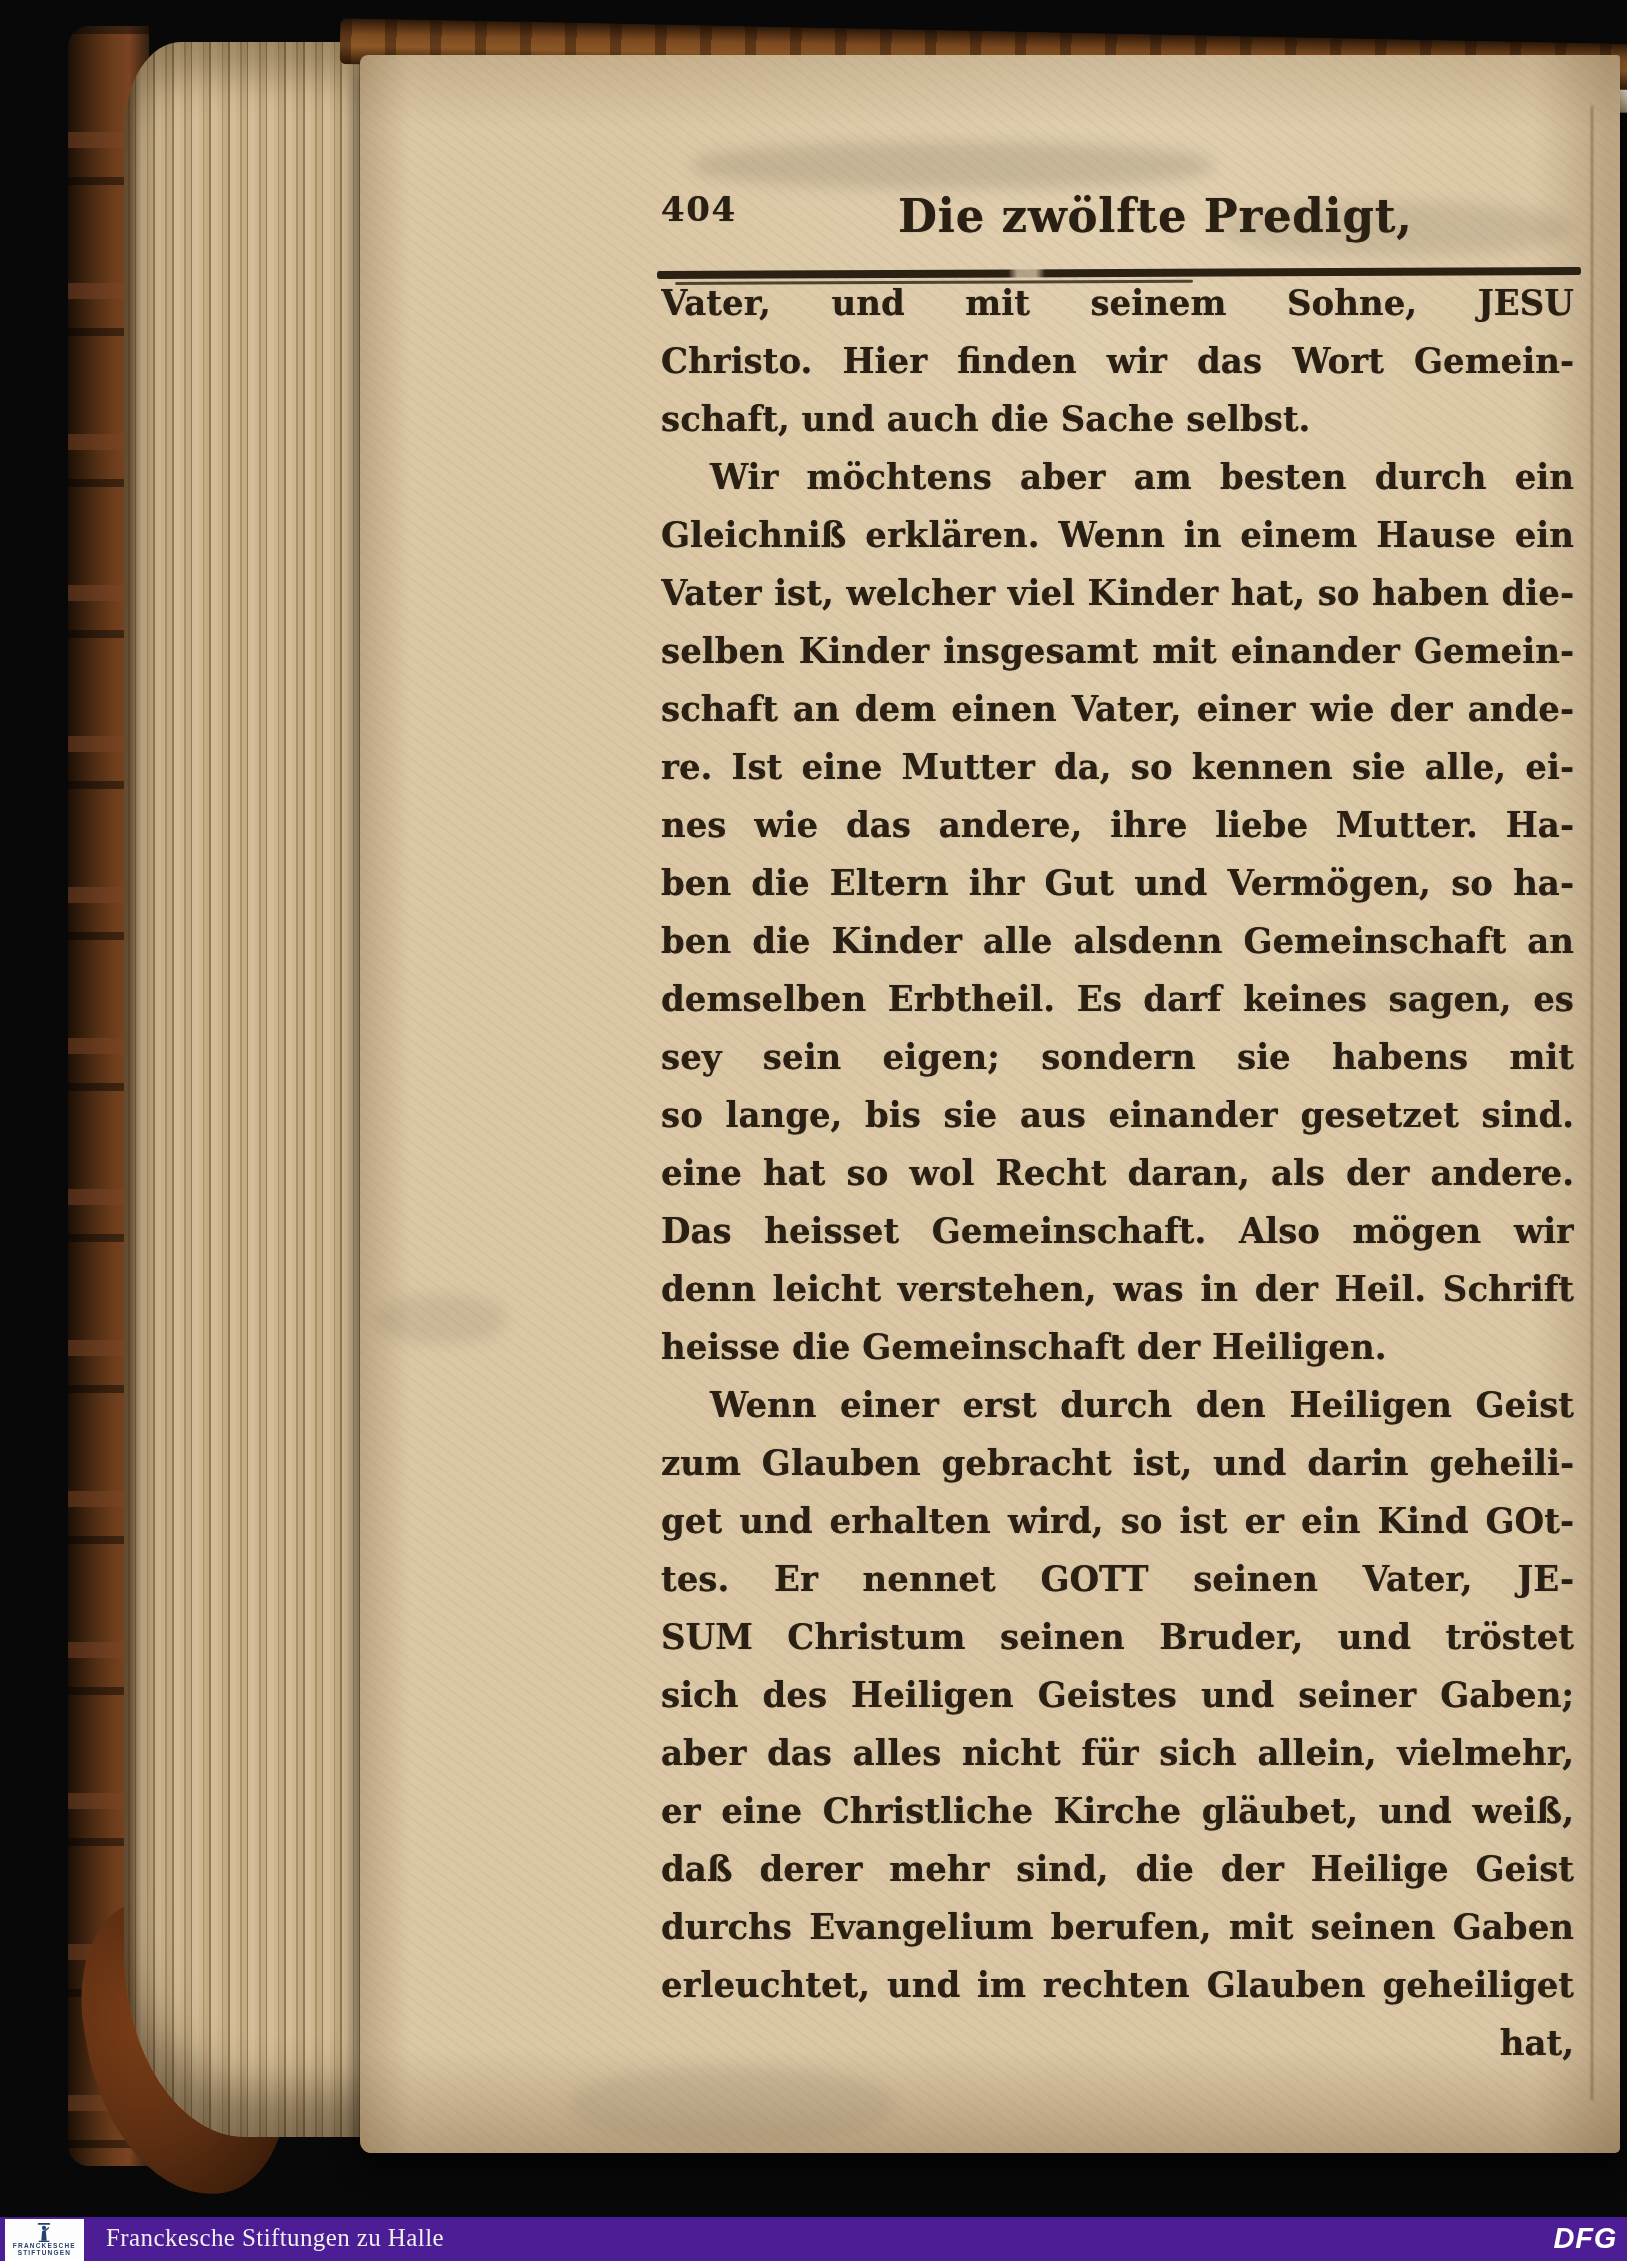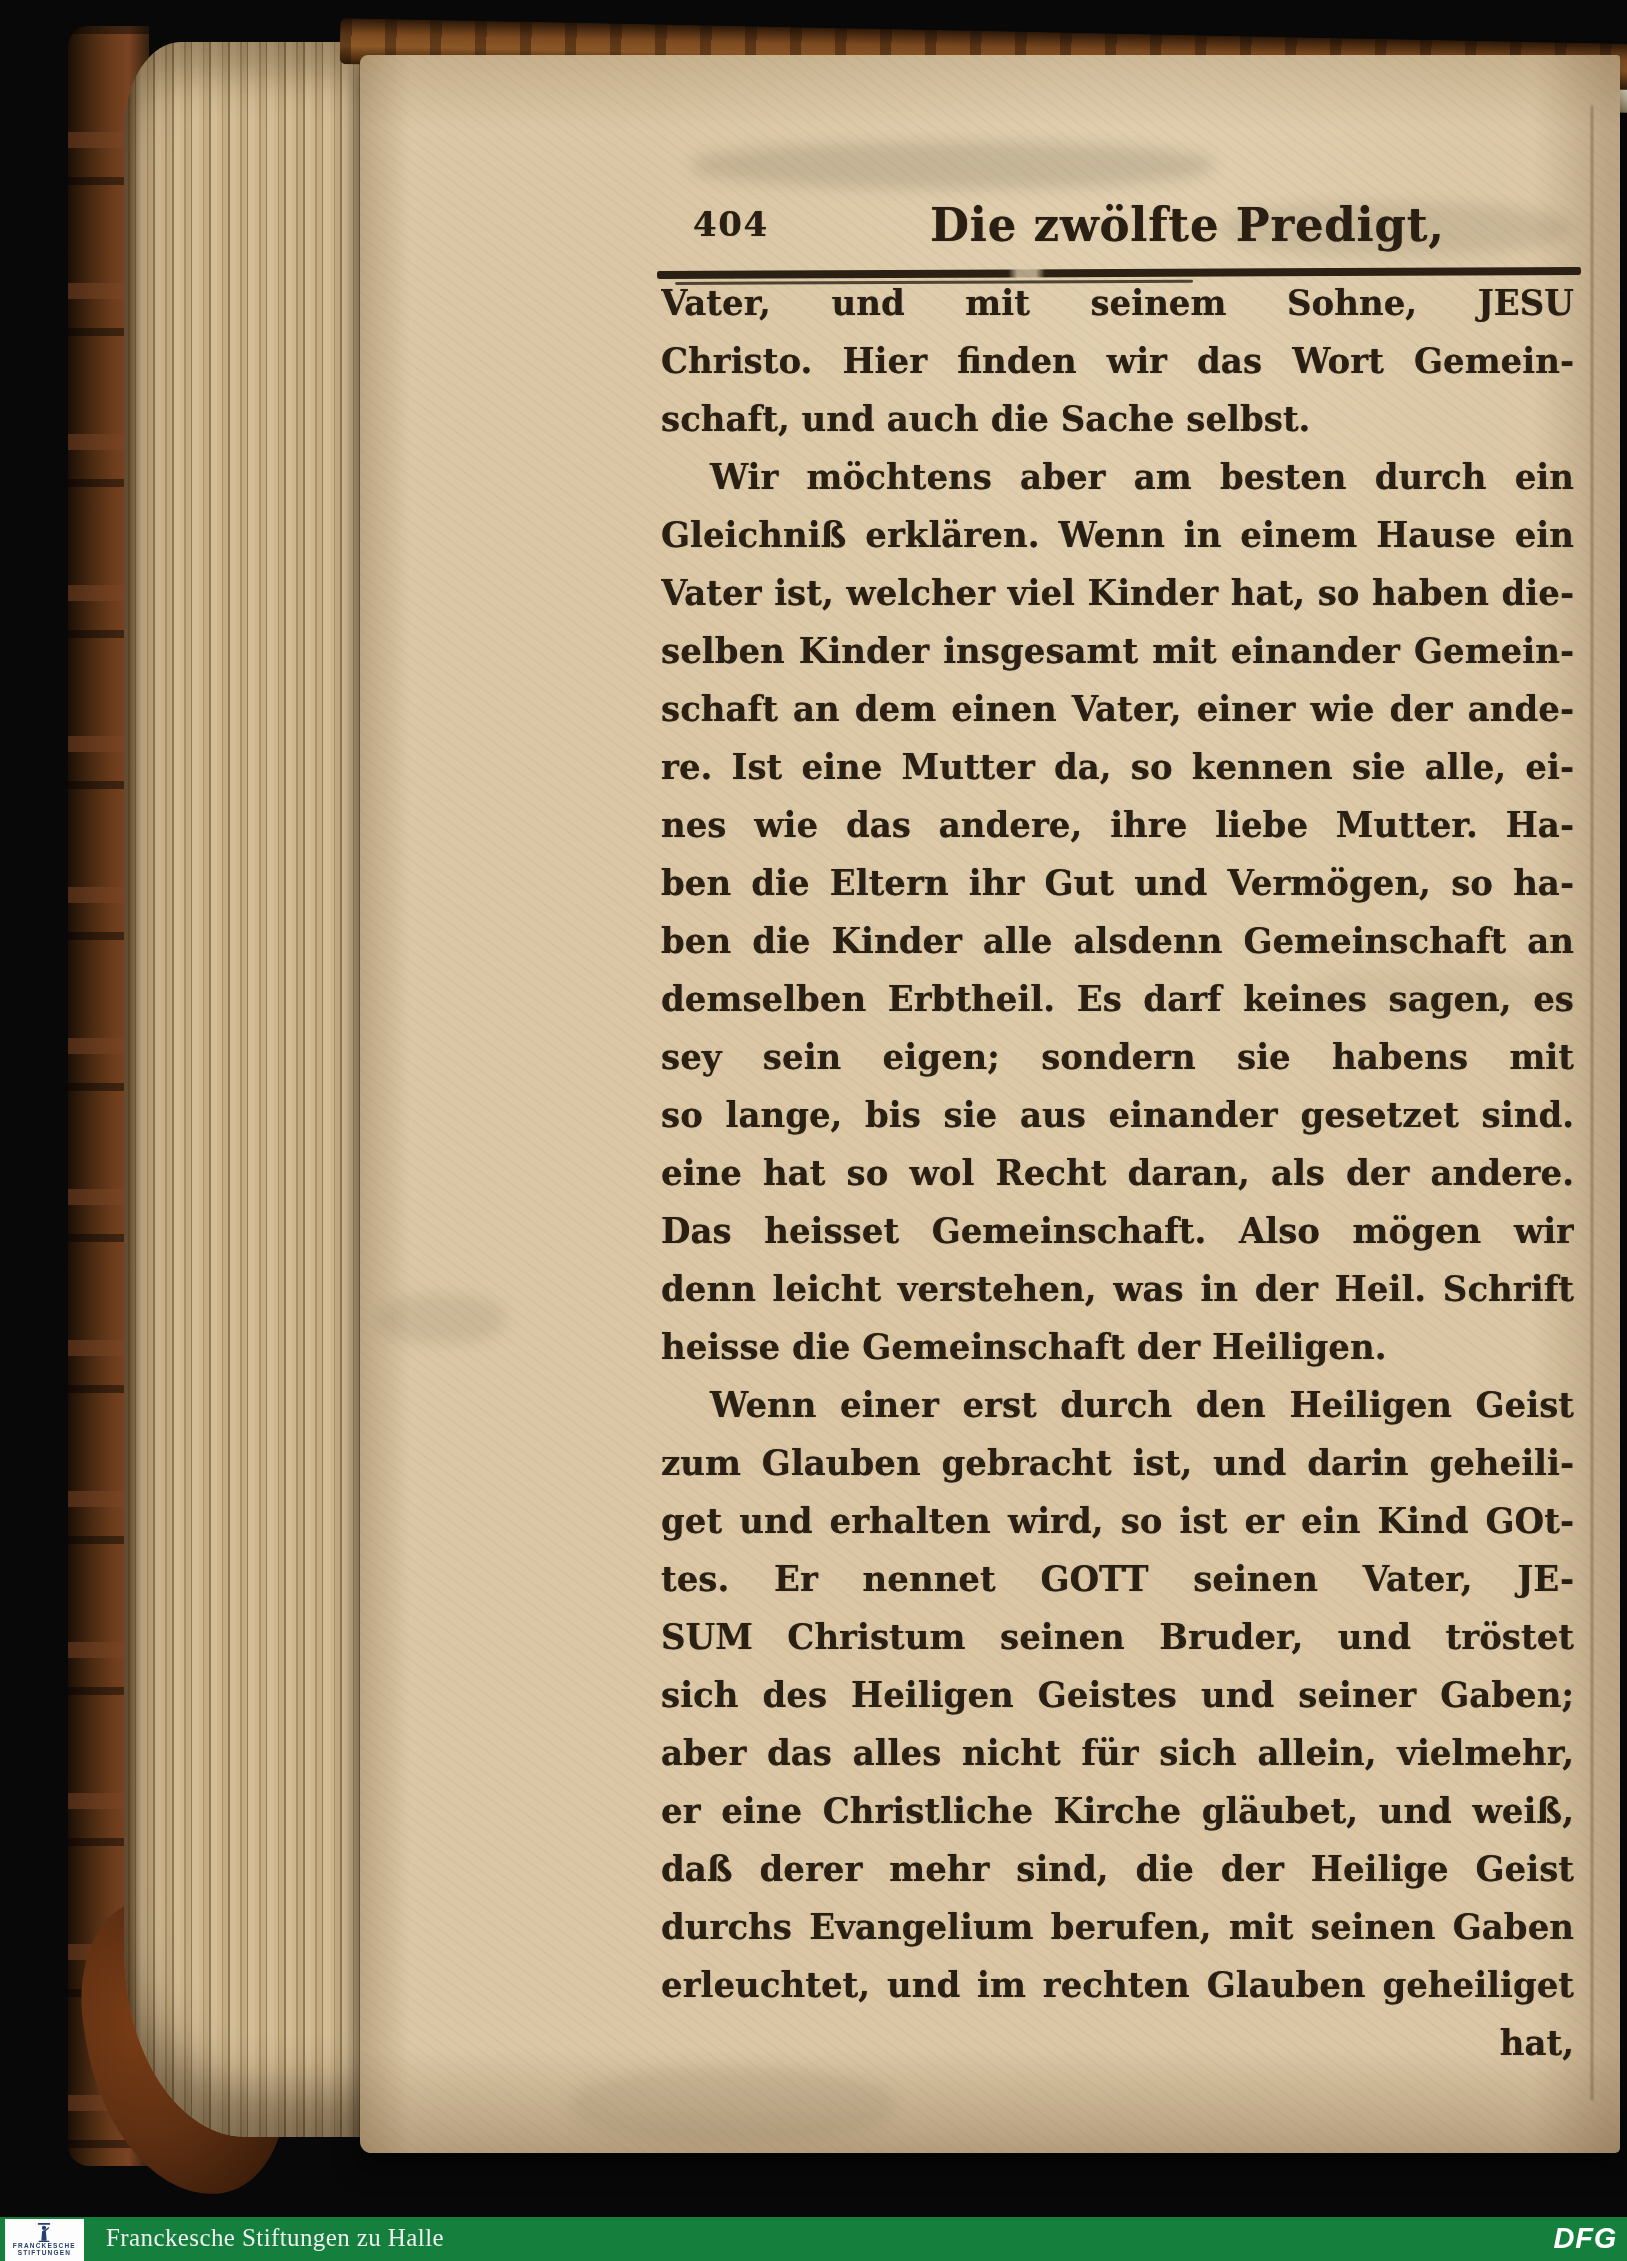--- a/index.html
+++ b/index.html
@@ -48,39 +48,39 @@
   .smudge{position:absolute;z-index:5;background:rgba(108,102,78,.22);filter:blur(7.3px);border-radius:45%;}
   .s1{left:692px;top:142px;width:521px;height:47px;}
   .s2{left:1221px;top:202px;width:350px;height:54px;opacity:.8;}
   .s3{left:570px;top:2067px;width:325px;height:77px;opacity:.55;}
   .s4{left:376px;top:1294px;width:130px;height:50px;opacity:.7;}
   .s5{left:1302px;top:968px;width:269px;height:49px;opacity:.4;}
 
   
   .ink{color:#291f13;text-shadow:0 0 0.8px rgba(41,31,19,.75);}
   .page-header{position:absolute;left:661px;top:189px;width:913px;height:70px;z-index:6;
-    display:flex;align-items:center;margin-left:32px;}
+    display:flex;align-items:flex-start;}
   .page-number{font-size:34px;font-weight:700;letter-spacing:1.6px;}
   .running-title{flex:1;text-align:center;font-size:45px;font-weight:700;letter-spacing:0.8px;
     transform:scaleY(1.05);}
   .header-rule{position:absolute;left:657px;top:269px;width:924px;height:8.1px;z-index:6;
     background:linear-gradient(90deg,#2a2013 0 38%,rgba(42,32,19,.25) 39% 41%,#2a2013 42% 100%);
     transform:rotate(-.25deg);border-radius:2.4px;}
   .header-rule::after{content:"";position:absolute;left:2%;top:10.6px;width:56%;height:3.3px;
     background:rgba(42,32,19,.8);border-radius:1.6px;}
   .text-block{position:absolute;left:661px;top:274px;width:913px;z-index:6;}
   .text-line{height:58px;line-height:58px;font-size:34px;font-weight:700;
     text-align:justify;text-align-last:justify;overflow:hidden;
     color:#291f13;text-shadow:0 0 0.8px rgba(41,31,19,.7);transform:scaleY(1.04);}
   .text-line.indent{padding-left:49px;}
   .text-line.align-left{text-align:left;text-align-last:left;}
   .text-line.align-right{text-align:right;text-align-last:right;}
 
   
-  .footer-bar{position:absolute;left:0;top:2217px;width:1627px;height:44px;background:#15803d;z-index:10;}
+  .footer-bar{position:absolute;left:0;top:2217px;width:1627px;height:44px;background:#4c1d95;z-index:10;}
   .logo-box{position:absolute;left:4.9px;top:1.6px;width:79px;height:42px;background:#fdfdfd;
     display:flex;flex-direction:column;align-items:center;justify-content:center;}
   .logo-caption{font-family:"Liberation Sans",sans-serif;font-size:6.5px;line-height:7.3px;
     letter-spacing:1.2px;color:#23406e;text-align:center;font-weight:700;}
   .institution{position:absolute;left:106px;top:0;height:44px;line-height:42px;
     font-family:"Liberation Serif",serif;font-size:25px;color:#efefef;letter-spacing:0.4px;}
   .dfg{position:absolute;right:9.8px;top:4.9px;font-family:"Liberation Sans",sans-serif;
     font-weight:700;font-style:italic;font-size:29px;color:#ffffff;letter-spacing:0.8px;}
 </style>
 </head>

